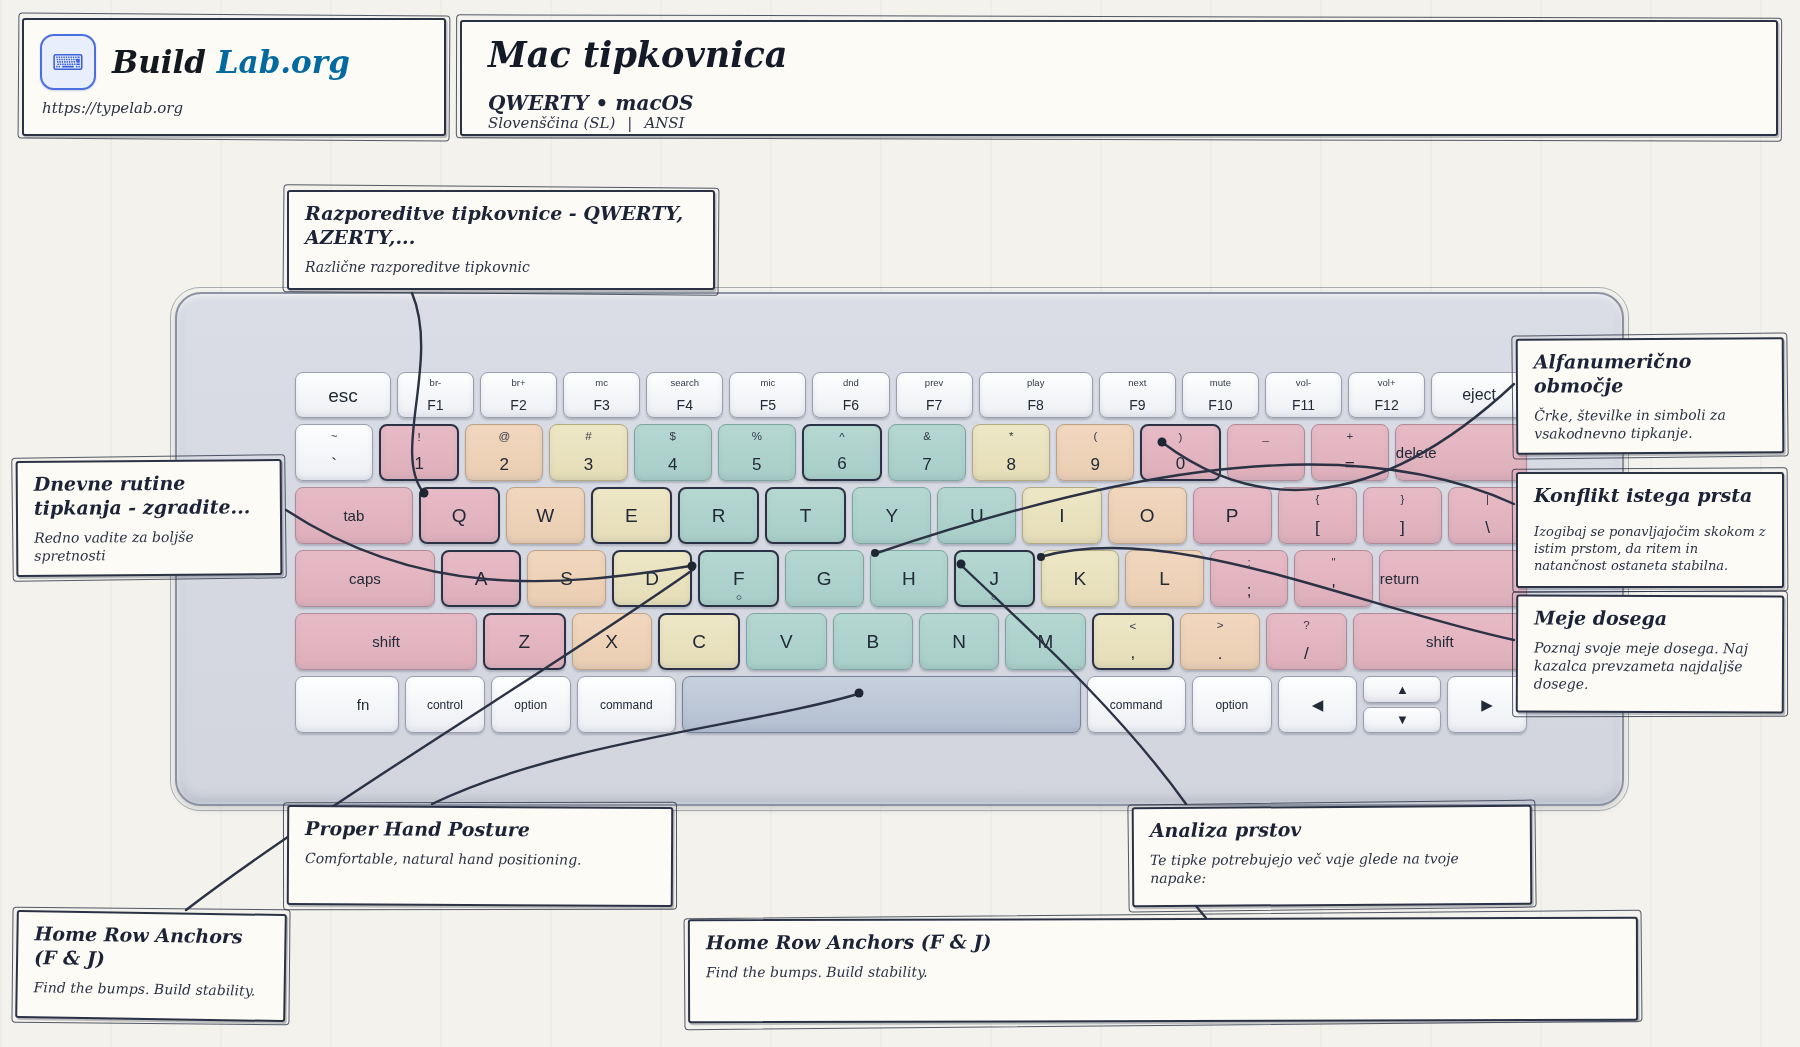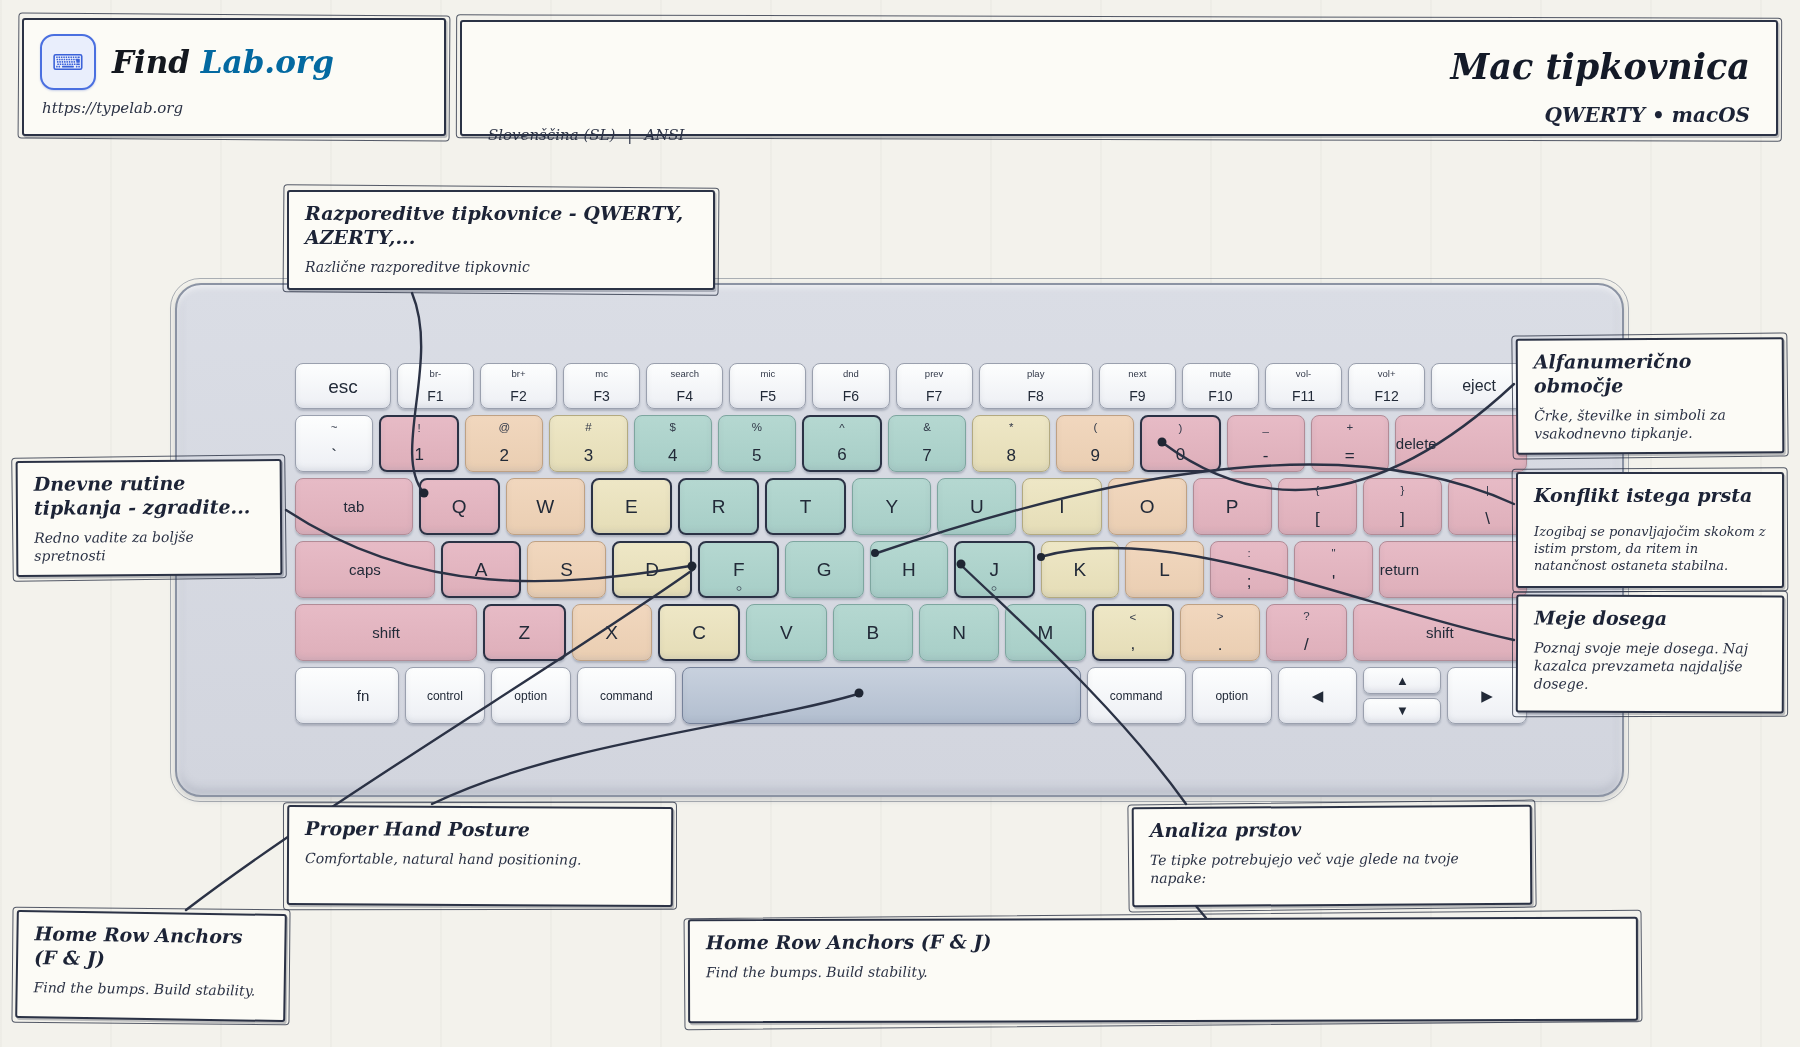--- a/index.html
+++ b/index.html
@@ -27,40 +27,40 @@
   #logo-box::after{transform:rotate(.4deg);}
   .logo-row{display:flex;align-items:center;gap:16px;margin-top:4px;}
   .logo-icon{
     width:52px;height:52px;border:2.5px solid #4a6fe0;border-radius:14px;background:#e9eefc;
     display:flex;align-items:center;justify-content:center;color:#3b62d9;font-size:22px;
     box-shadow:0 1px 2px rgba(60,90,200,.25);
   }
   .logo-text{font-family:"DejaVu Serif",serif;font-style:italic;font-weight:700;font-size:31px;color:#14181f;}
   .logo-text .blue{color:#0369a1;}
   .logo-url{font-family:"DejaVu Serif",serif;font-style:italic;font-size:15px;color:#2b3245;margin-top:9px;margin-left:2px;}
-  #title-box{left:460px;top:20px;width:1318px;height:116px;padding:20px 26px;text-align:right;}
+  #title-box{left:460px;top:20px;width:1318px;height:116px;padding:8px 26px;}
   #title-box::after{transform:rotate(.15deg);}
   .main-title{font-family:"DejaVu Serif",serif;font-style:italic;font-weight:700;font-size:35px;color:#141a28;margin-top:4px;}
   .sub-title{font-family:"DejaVu Serif",serif;font-style:italic;font-weight:700;font-size:20px;color:#1c2336;margin-top:18px;line-height:1;}
   .meta-line{font-family:"DejaVu Serif",serif;font-style:italic;font-size:15px;color:#2b3245;margin-top:3px;display:flex;gap:12px;line-height:1;}
   
   #cb-layouts{left:287px;top:190px;width:428px;min-height:100px;}
   #cb-layouts::after{transform:rotate(.5deg);}
   #cb-routines{left:16px;top:460px;width:266px;min-height:106px;transform:rotate(-.4deg);}
   #cb-alpha{left:1516px;top:338px;width:268px;min-height:110px;transform:rotate(-.3deg);}
   #cb-conflict{left:1516px;top:472px;width:268px;min-height:116px;}
   #cb-conflict .c-desc{font-size:13px;margin-top:16px;}
   #cb-reach{left:1516px;top:595px;width:268px;min-height:118px;transform:rotate(.25deg);}
   #cb-posture{left:287px;top:806px;width:386px;min-height:100px;transform:rotate(.3deg);}
   #cb-fingers{left:1132px;top:806px;width:400px;min-height:100px;transform:rotate(-.35deg);}
   #cb-anchors-left{left:16px;top:912px;width:270px;min-height:108px;transform:rotate(.9deg);}
   #cb-anchors-center{left:688px;top:918px;width:950px;min-height:104px;transform:rotate(-.15deg);}
   
   #keyboard{
-    position:absolute;left:175px;top:283px;width:1445px;height:510px;z-index:1;
+    position:absolute;left:175px;top:292px;width:1445px;height:510px;z-index:1;
     background:linear-gradient(#dadde5,#d2d5de);border:2px solid #8b93a3;border-radius:26px;
     box-shadow:inset 0 2px 6px rgba(255,255,255,.7), inset 0 -6px 10px rgba(110,120,140,.25), 0 3px 6px rgba(90,100,120,.25);
     text-decoration:underline;
   }
   #keyboard::after{
     content:"";position:absolute;inset:-7px;border:1.5px solid rgba(80,90,110,.45);border-radius:30px;pointer-events:none;
   }
   #keys{position:absolute;left:118px;top:78px;width:1232px;}
   .krow{display:flex;gap:6px;margin-bottom:6px;height:57px;}
   .krow.r0{height:46px;}
@@ -101,21 +101,21 @@
   #overlay circle{fill:#1f2633;}
 </style>
 </head>
 <body>
 
 <div class="sketch" id="logo-box" data-name="logo-card">
   <div class="logo-row" data-name="logo-row">
     <div class="logo-icon" data-name="keyboard-icon">
         <span data-name="keyboard-glyph">⌨</span>
       </div>
-    <div class="logo-text" data-name="logo-wordmark"><span data-name="logo-text-black">Find</span> <span class="blue" data-name="logo-text-blue">Lab.org</span></div>
+    <div class="logo-text" data-name="logo-wordmark"><span data-name="logo-text-black">Build</span> <span class="blue" data-name="logo-text-blue">Lab.org</span></div>
   </div>
   <div class="logo-url" data-name="logo-url">https://typelab.org</div>
 </div>
 
 <div class="sketch" id="title-box" data-name="header-card">
   <div class="main-title" data-name="page-title">Mac tipkovnica</div>
   <div class="sub-title" data-name="page-subtitle">QWERTY • macOS</div>
   <div class="meta-line" data-name="page-meta">
     <span data-name="meta-language">Slovenščina (SL)</span>
     <span data-name="meta-separator">|</span>

